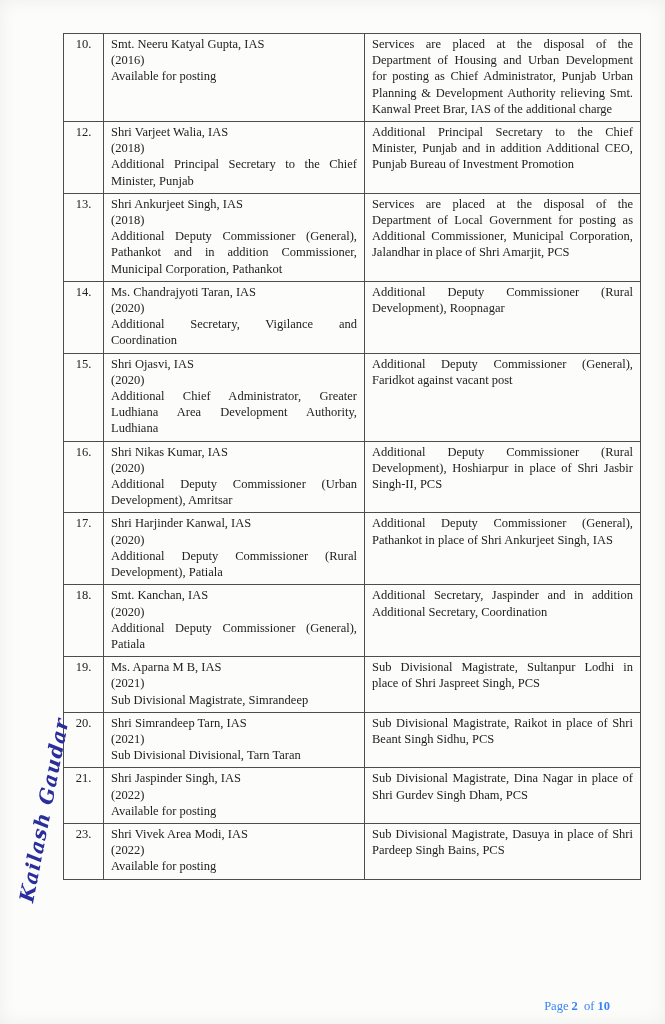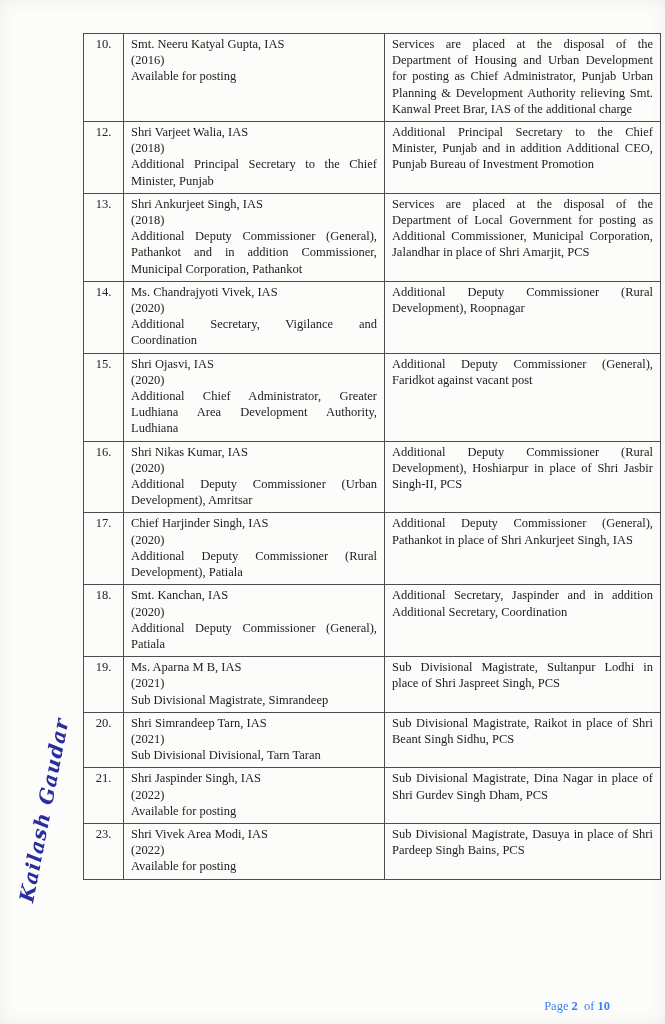--- a/index.html
+++ b/index.html
@@ -12,21 +12,20 @@
     overflow:hidden;
     font-family:"Liberation Serif", serif;
     color:#1e1e1e;
     box-shadow:inset 0 0 18px rgba(0,0,0,0.06);
   }
   table.doc-table{
     position:absolute;left:63px;top:33px;
     width:542px;
     border-collapse:collapse;
     table-layout:fixed;
-    margin-left:20px;
   }
   .doc-table td{
     border:1px solid #4d4d4d;
     vertical-align:top;
     font-size:12.5px;
     line-height:16.2px;
     padding:2px 7px 4px 7px;
     color:#222;
   }
   td.sno{
@@ -92,21 +91,21 @@
     <td class="officer">
       <div class="line officer-name">Shri Ankurjeet Singh, IAS</div>
       <div class="line officer-batch">(2018)</div>
       <div class="line officer-current">Additional Deputy Commissioner (General), Pathankot and in addition Commissioner, Municipal Corporation, Pathankot</div>
     </td>
     <td class="posting">Services are placed at the disposal of the Department of Local Government for posting as Additional Commissioner, Municipal Corporation, Jalandhar in place of Shri Amarjit, PCS</td>
   </tr>
         <tr>
     <td class="sno">14.</td>
     <td class="officer">
-      <div class="line officer-name">Ms. Chandrajyoti Vivek, IAS</div>
+      <div class="line officer-name">Ms. Chandrajyoti Taran, IAS</div>
       <div class="line officer-batch">(2020)</div>
       <div class="line officer-current">Additional Secretary, Vigilance and Coordination</div>
     </td>
     <td class="posting">Additional Deputy Commissioner (Rural Development), Roopnagar</td>
   </tr>
         <tr>
     <td class="sno">15.</td>
     <td class="officer">
       <div class="line officer-name">Shri Ojasvi, IAS</div>
       <div class="line officer-batch">(2020)</div>
@@ -119,21 +118,21 @@
     <td class="officer">
       <div class="line officer-name">Shri Nikas Kumar, IAS</div>
       <div class="line officer-batch">(2020)</div>
       <div class="line officer-current">Additional Deputy Commissioner (Urban Development), Amritsar</div>
     </td>
     <td class="posting">Additional Deputy Commissioner (Rural Development), Hoshiarpur in place of Shri Jasbir Singh-II, PCS</td>
   </tr>
         <tr>
     <td class="sno">17.</td>
     <td class="officer">
-      <div class="line officer-name">Chief Harjinder Singh, IAS</div>
+      <div class="line officer-name">Shri Harjinder Kanwal, IAS</div>
       <div class="line officer-batch">(2020)</div>
       <div class="line officer-current">Additional Deputy Commissioner (Rural Development), Patiala</div>
     </td>
     <td class="posting">Additional Deputy Commissioner (General), Pathankot in place of Shri Ankurjeet Singh, IAS</td>
   </tr>
         <tr>
     <td class="sno">18.</td>
     <td class="officer">
       <div class="line officer-name">Smt. Kanchan, IAS</div>
       <div class="line officer-batch">(2020)</div>

